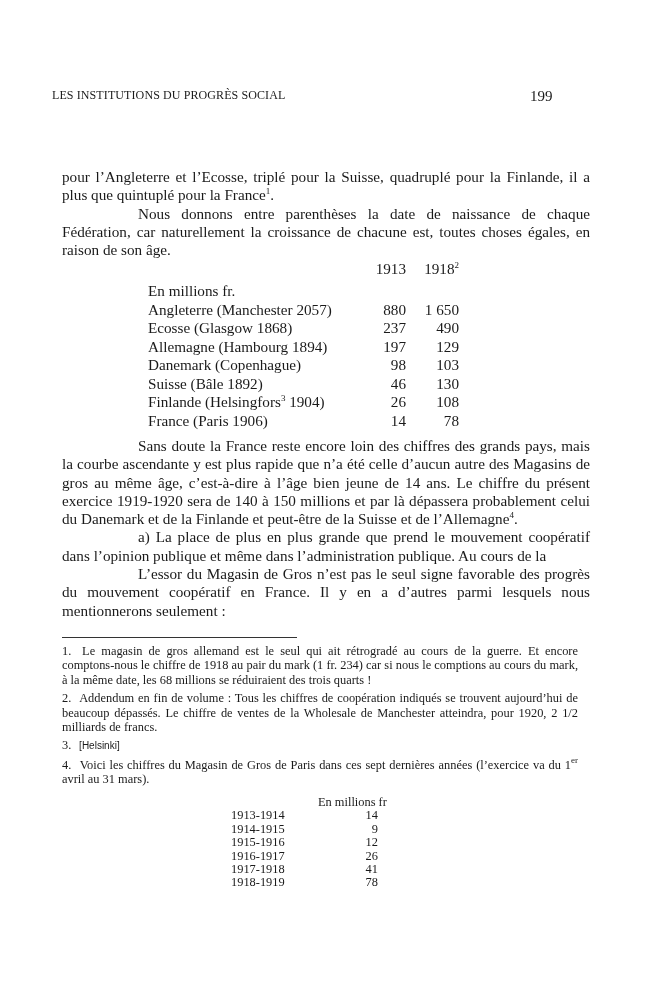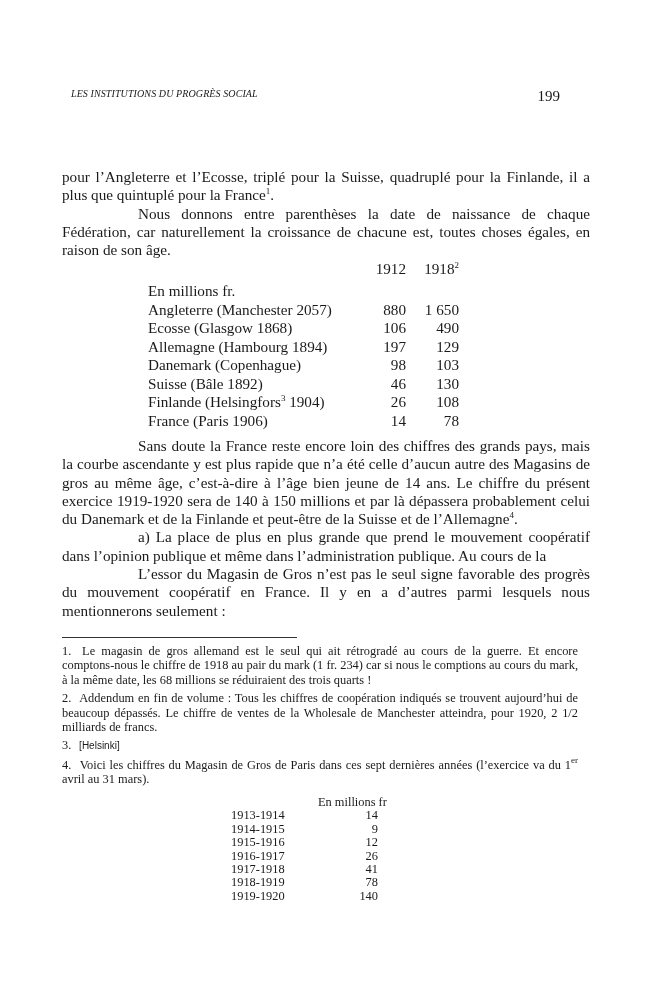--- a/index.html
+++ b/index.html
@@ -1,20 +1,20 @@
 <!DOCTYPE html>
 <html><head>
 <meta charset="utf-8">
 <style>
   html, body { margin: 0; padding: 0; background: #ffffff; }
   body { width: 650px; height: 1007px; position: relative; overflow: hidden;
          font-family: "Liberation Serif", "DejaVu Serif", serif; color: #1a1a1a; }
   .abs { position: absolute; }
-  .running-head { left: 71px; top: 88px; font-style: italic; font-size: 10px; letter-spacing: 0.1px; }
-  .page-num { left: 530px; top: 88px; font-size: 15px; width: 30px; text-align: right; }
+  .running-head { left: 52px; top: 88px; font-size: 12px; letter-spacing: 0.1px; }
+  .page-num { left: 530px; top: 88px; font-size: 15px; width: 30px; }
   .body-text { left: 62px; width: 528px; font-size: 15.2px; line-height: 18.3px; text-align: justify; }
   .body-text p { margin: 0; }
   .indent { text-indent: 76px; }
   sup { font-size: 9px; line-height: 0; vertical-align: 6px; }
   .tbl { left: 148px; top: 260px; font-size: 15.2px; }
   .tbl .row { position: relative; height: 18.5px; white-space: nowrap; }
   .tbl .label { position: absolute; left: 0; }
   .tbl .c1 { position: absolute; left: 200px; width: 58px; text-align: right; }
   .tbl .c2 { position: absolute; left: 262px; width: 49px; text-align: right; }
   .rule { left: 62px; top: 637px; width: 235px; height: 1px; background: #333; }
@@ -34,35 +34,35 @@
 <div class="abs running-head">LES INSTITUTIONS DU PROGRÈS SOCIAL</div>
 <div class="abs page-num">199</div>
 
 <div class="abs body-text" style="top:168px;">
   <p><span>pour l’Angleterre et l’Ecosse, triplé pour la Suisse, quadruplé pour la Finlande, il a plus que quintuplé pour la France</span><sup>1</sup><span>.</span></p>
   <p class="indent">Nous donnons entre parenthèses la date de naissance de chaque Fédération, car naturellement la croissance de chacune est, toutes choses égales, en raison de son âge.</p>
 </div>
 
 <div class="abs tbl">
   <div class="row" style="height:22px;">
-    <span class="c1">1912</span>
+    <span class="c1">1913</span>
     <span class="c2"><span>1918</span><sup>2</sup></span>
   </div>
   <div class="row">
     <span class="label">En millions fr.</span>
   </div>
   <div id="table-rows">
       <div class="row">
         <span class="label"><span>Angleterre (Manchester 2057)</span></span>
         <span class="c1">880</span>
         <span class="c2">1 650</span>
       </div>
       <div class="row">
         <span class="label"><span>Ecosse (Glasgow 1868)</span></span>
-        <span class="c1">106</span>
+        <span class="c1">237</span>
         <span class="c2">490</span>
       </div>
       <div class="row">
         <span class="label"><span>Allemagne (Hambourg 1894)</span></span>
         <span class="c1">197</span>
         <span class="c2">129</span>
       </div>
       <div class="row">
         <span class="label"><span>Danemark (Copenhague)</span></span>
         <span class="c1">98</span>
@@ -123,18 +123,14 @@
         <span class="fval">26</span>
       </div>
       <div class="frow">
         <span class="fyear">1917-1918</span>
         <span class="fval">41</span>
       </div>
       <div class="frow">
         <span class="fyear">1918-1919</span>
         <span class="fval">78</span>
       </div>
-      <div class="frow">
-        <span class="fyear">1919-1920</span>
-        <span class="fval">140</span>
-      </div>
     </div>
 </div>
 
 </body></html>

